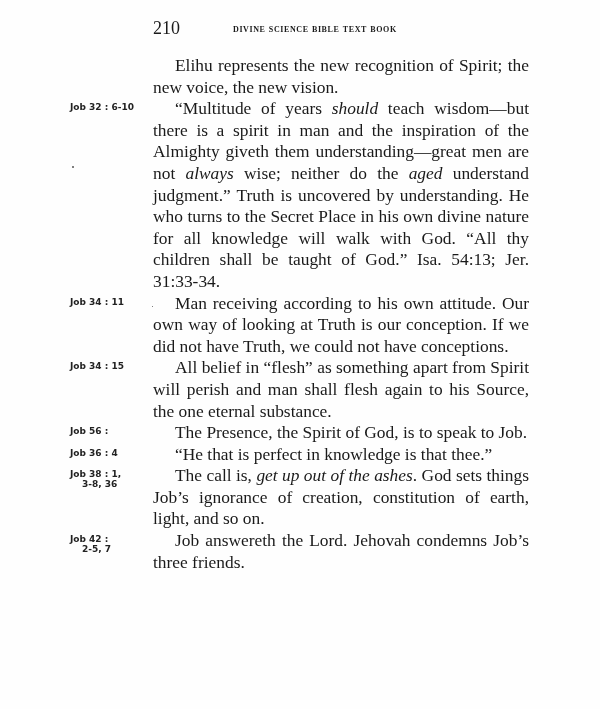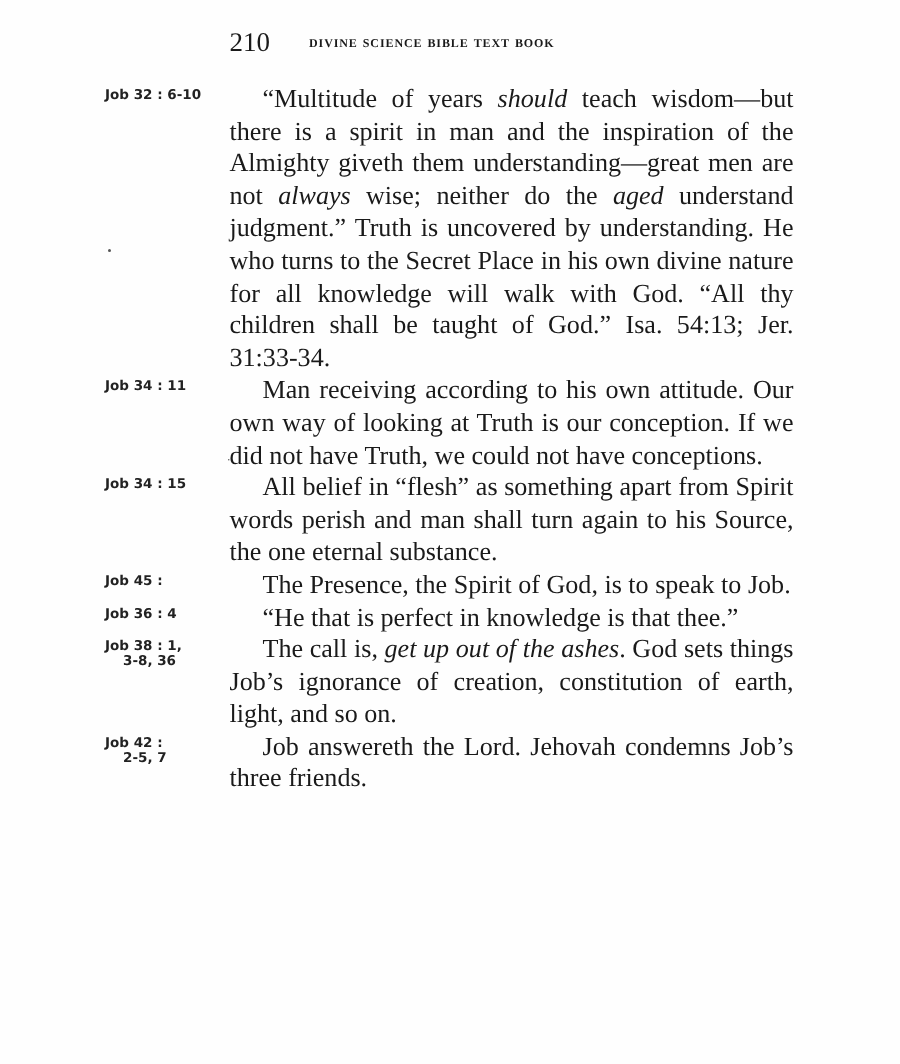--- a/index.html
+++ b/index.html
@@ -1,52 +1,55 @@
 <!DOCTYPE html>
 <html><head>
   <meta charset="utf-8">
   <style>
     html, body { margin: 0; padding: 0; background: #ffffff; }
     body { width: 600px; height: 709px; position: relative; overflow: hidden; color: #1a1a1a; }
     .page { position: absolute; left: 0; top: 0; width: 600px; height: 709px; background: #fefefe; text-decoration: underline; }
     .running-head { position: absolute; left: 153px; top: 18px; width: 380px; height: 24px; font-family: "DejaVu Serif", "Liberation Serif", serif; }
     .page-number { position: absolute; left: 0; top: 0; font-size: 18px; font-family: "Liberation Serif", serif; }
-    .book-title { position: absolute; left: 53px; top: 4px; font-size: 11px; letter-spacing: 0.6px; font-weight: bold; font-family: "Liberation Serif", serif; font-variant: small-caps; text-transform: lowercase; }
+    .book-title { position: absolute; left: 80px; top: 4px; font-size: 11px; letter-spacing: 0.6px; font-weight: bold; font-family: "Liberation Serif", serif; font-variant: small-caps; text-transform: lowercase; }
     .body { position: absolute; left: 153px; top: 55px; width: 376px; font-family: "Liberation Serif", serif; font-size: 17.4px; line-height: 21.6px; }
     .entry { position: relative; margin: 0; }
     .entry p { margin: 0; text-indent: 22px; text-align: justify; text-align-last: left; }
     .ref { position: absolute; left: -83px; top: 4px; width: 70px; font-family: "DejaVu Sans", sans-serif; font-weight: bold; font-size: 9px; line-height: 10px; color: #222; white-space: nowrap; }
     .ref .ref-line2 { display: block; padding-left: 12px; }
     em { font-style: italic; }
     .artifact { position: absolute; width: 2px; height: 2px; background: #555; border-radius: 1px; }
   </style>
 </head>
 <body>
 
 <div class="page">
   <div class="running-head">
     <span class="page-number">210</span>
     <span class="book-title">DIVINE SCIENCE BIBLE TEXT BOOK</span>
   </div>
 
   <div class="body" id="body">
       <div class="entry">
+        <p><span>Elihu represents the new recognition of Spirit; the new voice, the new vision.</span></p>
+      </div>
+      <div class="entry">
         <span class="ref"><span>Job 32 : 6-10</span></span>
         <p><span>“Multitude of years </span><em>should</em><span> teach wisdom—but there is a spirit in man and the inspiration of the Almighty giveth them understanding—great men are not </span><em>always</em><span> wise; neither do the </span><em>aged</em><span> un­derstand judgment.”  Truth is uncovered by un­derstanding.  He who turns to the Secret Place in his own divine nature for all knowledge will walk with God.  “All thy children shall be taught of God.”  Isa. 54:13; Jer. 31:33-34.</span></p>
       </div>
       <div class="entry">
         <span class="ref"><span>Job 34 : 11</span></span>
         <p><span>Man receiving according to his own attitude. Our own way of looking at Truth is our concep­tion.  If we did not have Truth, we could not have conceptions.</span></p>
       </div>
       <div class="entry">
         <span class="ref"><span>Job 34 : 15</span></span>
-        <p><span>All belief in “flesh” as something apart from Spirit words perish and man shall turn again to his Source, the one eternal substance.</span></p>
+        <p><span>All belief in “flesh” as something apart from Spirit will perish and man shall flesh again to his Source, the one eternal substance.</span></p>
       </div>
       <div class="entry">
-        <span class="ref"><span>Job 45 :</span></span>
+        <span class="ref"><span>Job 56 :</span></span>
         <p><span>The Presence, the Spirit of God, is to speak to Job.</span></p>
       </div>
       <div class="entry">
         <span class="ref"><span>Job 36 : 4</span></span>
         <p><span>“He that is perfect in knowledge is that thee.”</span></p>
       </div>
       <div class="entry">
         <span class="ref"><span>Job 38 : 1,</span><span class="ref-line2">3-8, 36</span></span>
         <p><span>The call is, </span><em>get up out of the ashes</em><span>.  God sets things Job’s ignorance of creation, constitution of earth, light, and so on.</span></p>
       </div>

